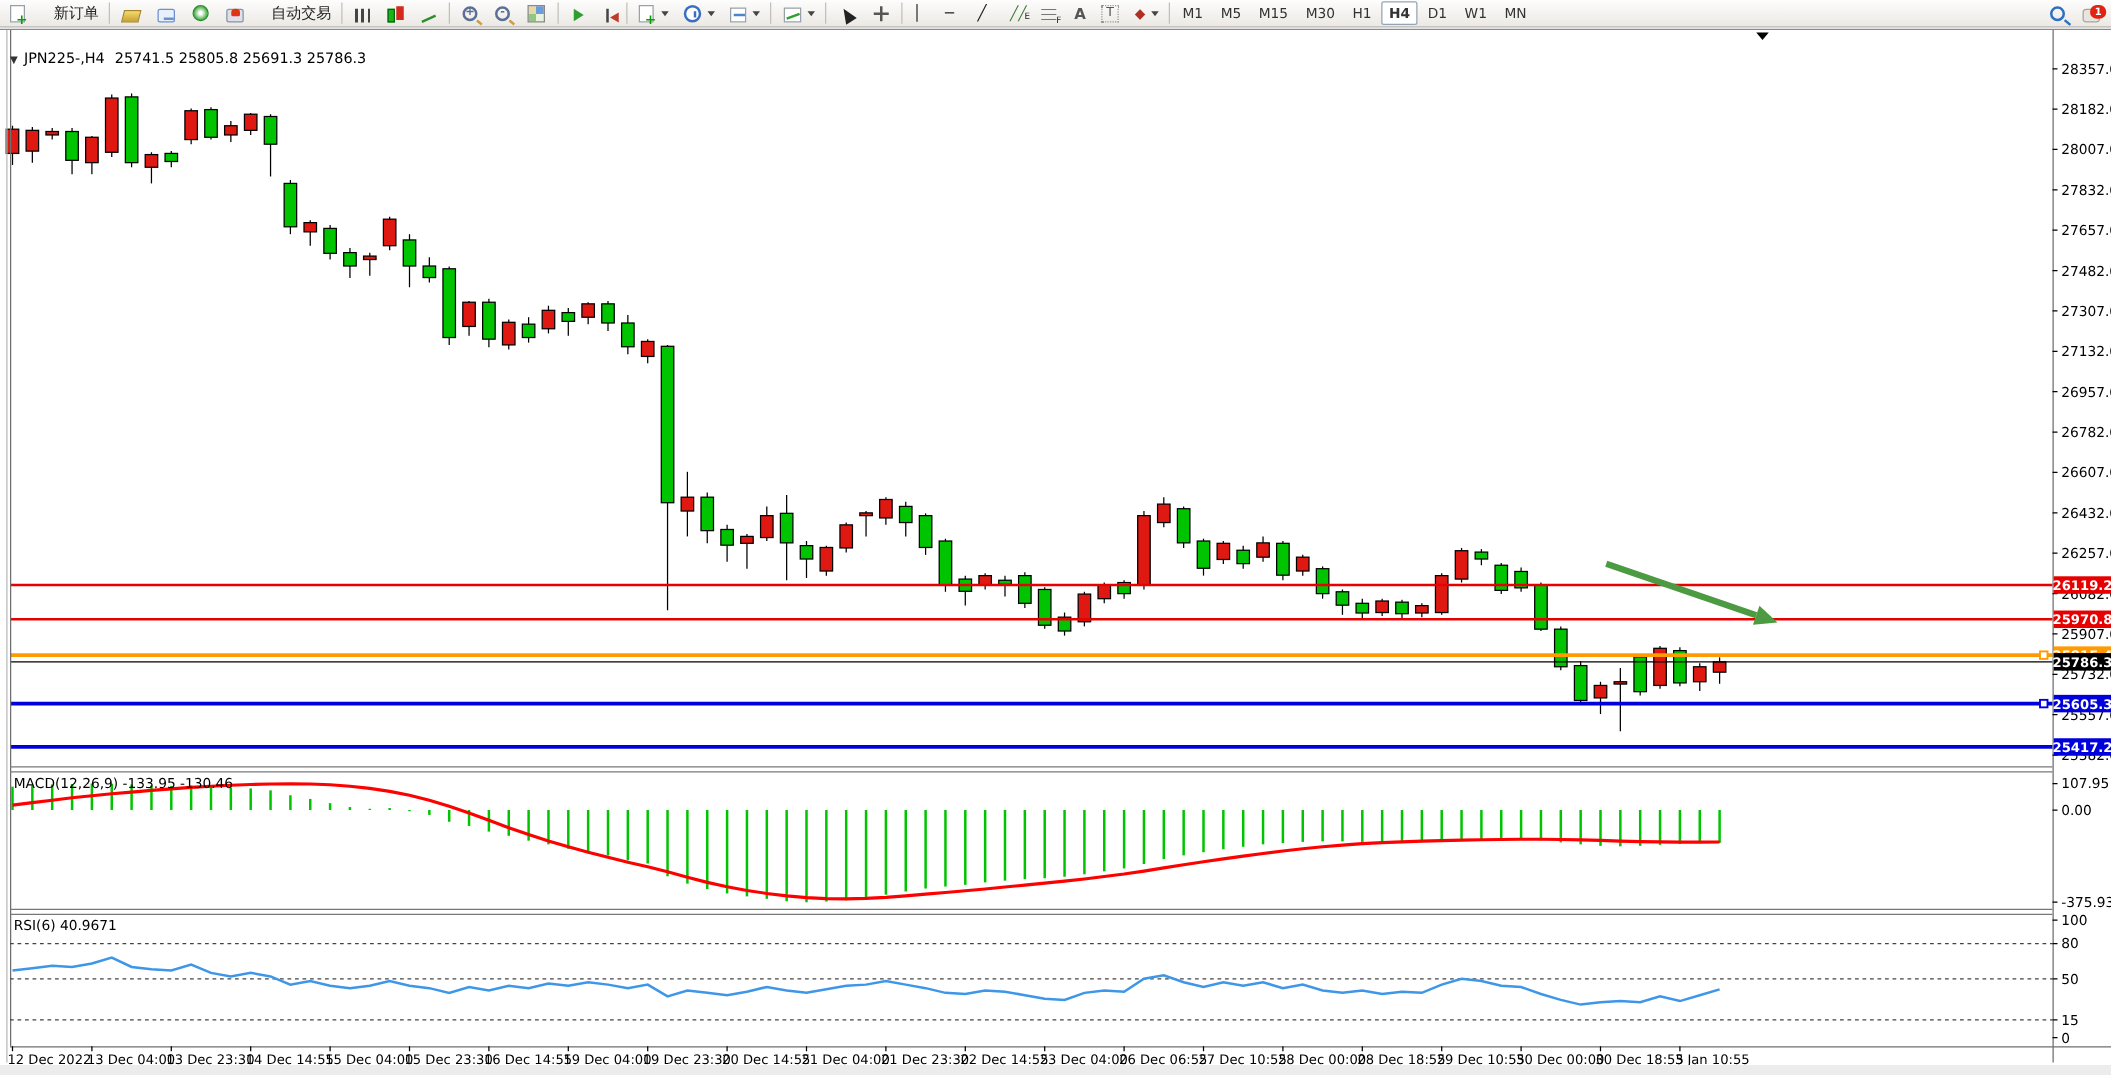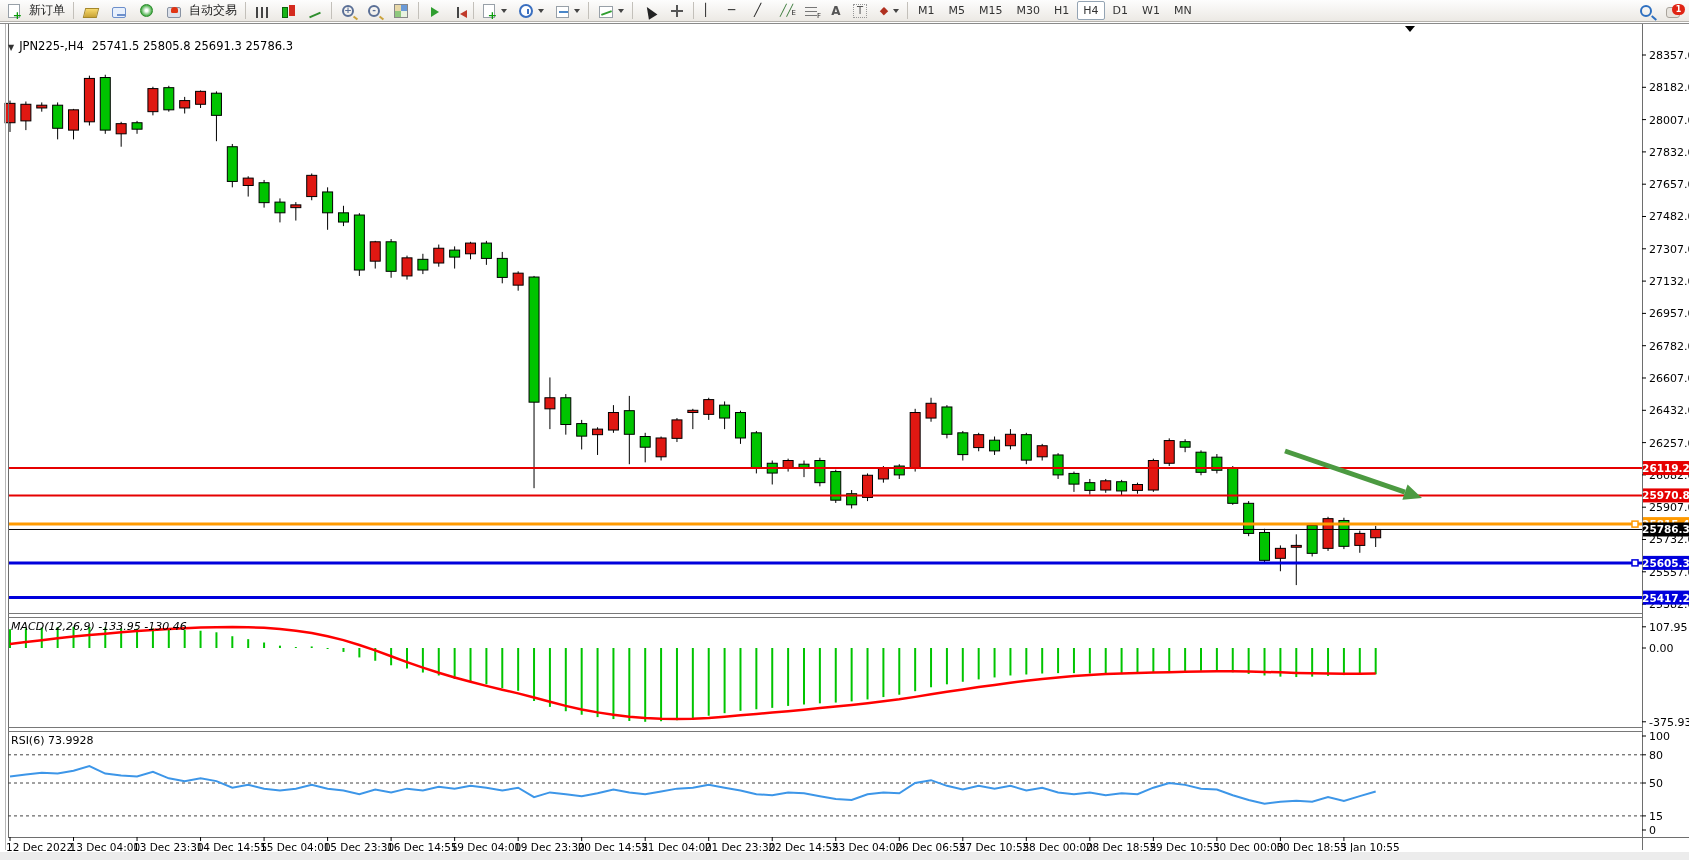--- a/index.html
+++ b/index.html
@@ -4,26 +4,26 @@
 <style>
   html,body{margin:0;padding:0;background:#d4d0c8;}
   #app{position:relative;width:1689px;height:860px;background:#fff;overflow:hidden;
        font-family:"DejaVu Sans","Liberation Sans",sans-serif;}
   
   #toolbar{position:absolute;left:0;top:0;width:1689px;height:22px;
            background:linear-gradient(#fdfdfd,#ece9e4);border-bottom:1px solid #b5b2ad;
            display:flex;align-items:center;padding:0 2px;box-sizing:border-box;z-index:5;}
   .tbtn{display:inline-flex;align-items:center;height:19px;padding:0 3px;margin:0 1px;
         border:1px solid transparent;border-radius:2px;font-size:12px;color:#222;white-space:nowrap;}
-  .tbtn .lbl{margin-left:6px;}
+  .tbtn .lbl{margin-left:20px;}
   .sep{width:1px;height:17px;background:#c3c0ba;margin:0 3px;}
   .caret{width:0;height:0;border-left:3px solid transparent;border-right:3px solid transparent;
          border-top:4px solid #444;margin-left:3px;}
   .tf{font-size:11px;color:#333;padding:2px 5px;margin:0 1px;border:1px solid transparent;border-radius:2px;}
-  .tf.active{background:#fff;border:1px solid #94a4b4;}
+  .tf.active{background:#fff;border:1px solid #94a4b4;font-weight:bold;}
   #tb-spacer{flex:1;}
   
   .icon{display:inline-block;position:relative;width:16px;height:16px;}
   .i-doc{width:10px;height:12px;background:#fff;border:1px solid #98a0a8;margin:1px 3px 0 1px;}
   .i-doc::after{content:"+";position:absolute;right:-3px;bottom:-5px;color:#0a9a0a;font-weight:bold;font-size:11px;}
   .i-gold{width:12px;height:8px;background:linear-gradient(#f7d96d,#c9a335);border:1px solid #a4872b;
           transform:skewX(-14deg);margin:4px 2px 0 2px;}
   .i-host{width:12px;height:9px;background:#e8f0fc;border:1px solid #6d8fcb;border-radius:2px;margin:3px 2px 0 2px;}
   .i-host::after{content:"";position:absolute;left:4px;top:6px;width:8px;height:2px;background:#6d8fcb;}
   .i-sig{width:11px;height:11px;border-radius:50%;background:radial-gradient(circle,#fff 15%,#44ad44 70%);
@@ -68,21 +68,21 @@
   .i-search{width:8px;height:8px;border:2px solid #2d6fc0;border-radius:50%;margin:2px;}
   .i-search::after{content:"";position:absolute;width:6px;height:2px;background:#2d6fc0;left:9px;top:10px;transform:rotate(40deg);}
   .i-chat{width:12px;height:9px;background:#e8e4de;border:1px solid #a9a49c;border-radius:3px;margin:3px 2px 0 2px;}
   .badge{position:absolute;right:-6px;top:-4px;min-width:11px;height:11px;background:#e02414;color:#fff;
          font-size:8px;font-weight:bold;border-radius:6px;text-align:center;line-height:11px;padding:0 1px;}
   
   #chart-title{position:absolute;left:8px;top:39px;font-size:11.5px;color:#000;z-index:3;}
   #chart-title .tri{font-size:8px;color:#333;margin-right:5px;}
   #chart-title .ohlc{margin-left:8px;}
   .pane-label{position:absolute;font-size:11px;color:#000;z-index:3;}
-  #macd-label{left:11px;top:620px;font-style:italic;}
+  #macd-label{left:11px;top:620px;}
   #rsi-label{left:11px;top:734px;}
   svg text{font-family:"DejaVu Sans","Liberation Sans",sans-serif;}
 </style>
 </head>
 <body>
 
 <div id="app">
 
   
   <svg id="chart-svg" width="1689" height="860" viewBox="0 0 1689 860">
@@ -637,15 +637,15 @@
   </div>
 
   
   <div id="macd-label" class="pane-label">
     <span>MACD(12,26,9)</span>
     <span>-133.95</span>
     <span>-130.46</span>
   </div>
   <div id="rsi-label" class="pane-label">
     <span>RSI(6)</span>
-    <span>73.9928</span>
+    <span>40.9671</span>
   </div>
 </div>
 
 </body></html>

